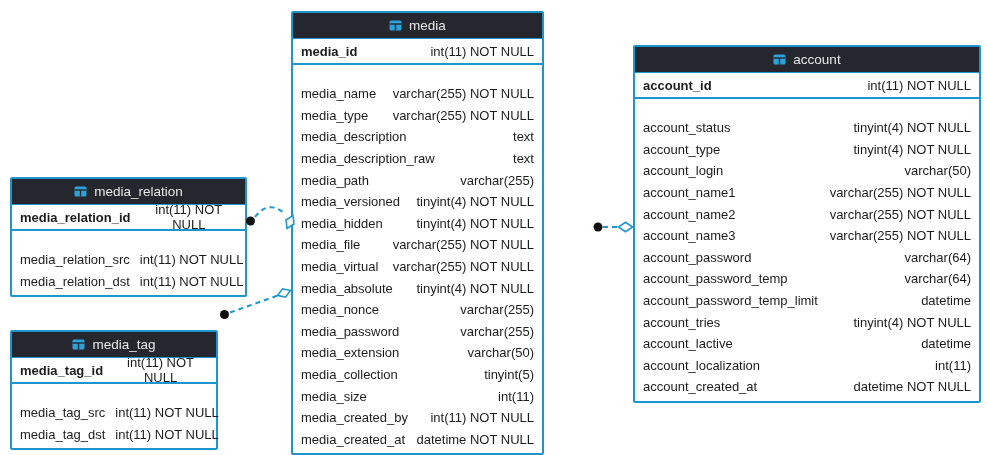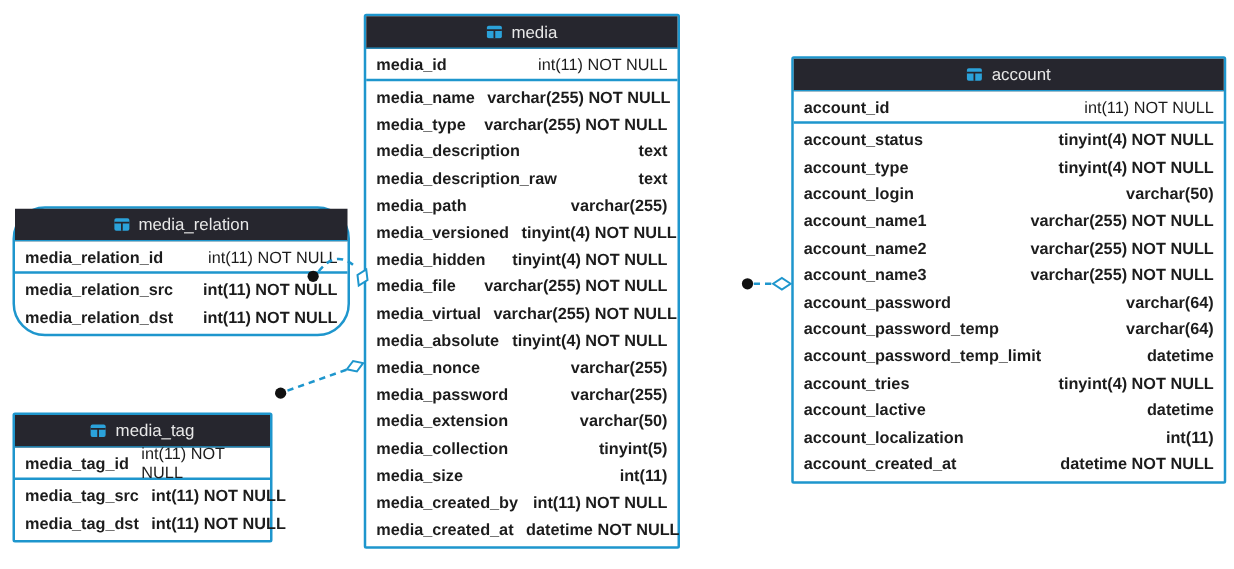--- a/index.html
+++ b/index.html
@@ -35,34 +35,34 @@
     font-size:13.5px;
   }
   .pkrow{
     height:26px;
     display:flex;align-items:center;justify-content:space-between;
     padding:4px 8px;
     border-bottom:2px solid var(--table-border);
     font-size:13px;
   }
   .pkrow .fname{font-weight:bold;}
-  .tbody{padding:2px 0 3px 0;font-weight:bold;}
+  .tbody{padding:18px 0 3px 0;}
   .row{
     height:21.6px;
     display:flex;align-items:center;justify-content:space-between;
     padding:0 8px;
     font-size:13px;
     white-space:nowrap;
   }
   .fname{margin-right:10px;}
-  .ftype{text-align:left;}
+  .ftype{text-align:center;}
   .ticon{display:flex;align-items:center;}
   
   .t-media{left:291px;top:11px;width:253px;}
-  .t-media_relation{left:10px;top:165px;width:270px;border-radius:26px;}
+  .t-media_relation{left:10px;top:177px;width:237px;}
   .t-media_tag{left:10px;top:330px;width:208px;}
   .t-account{left:633px;top:45px;width:348px;}
   
   svg.relations{
     position:absolute;left:0;top:0;z-index:5;pointer-events:none;
   }
   .rel-line{
     fill:none;
     stroke:var(--connector);
     stroke-width:2;

